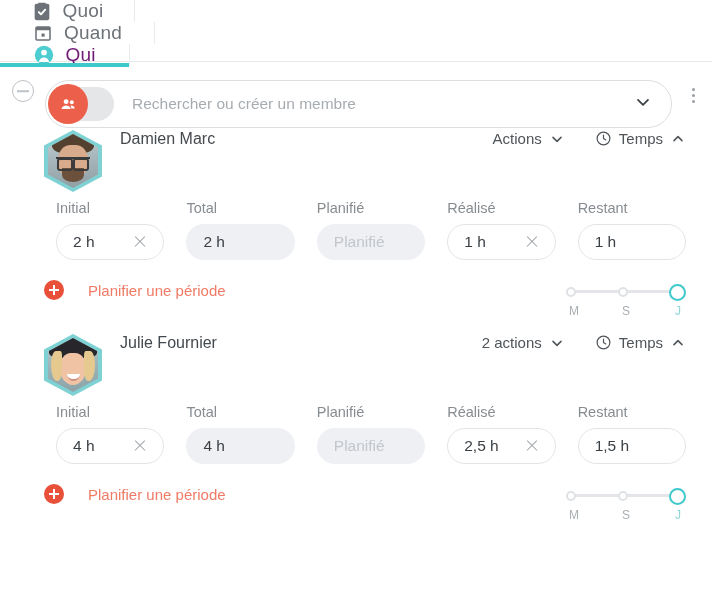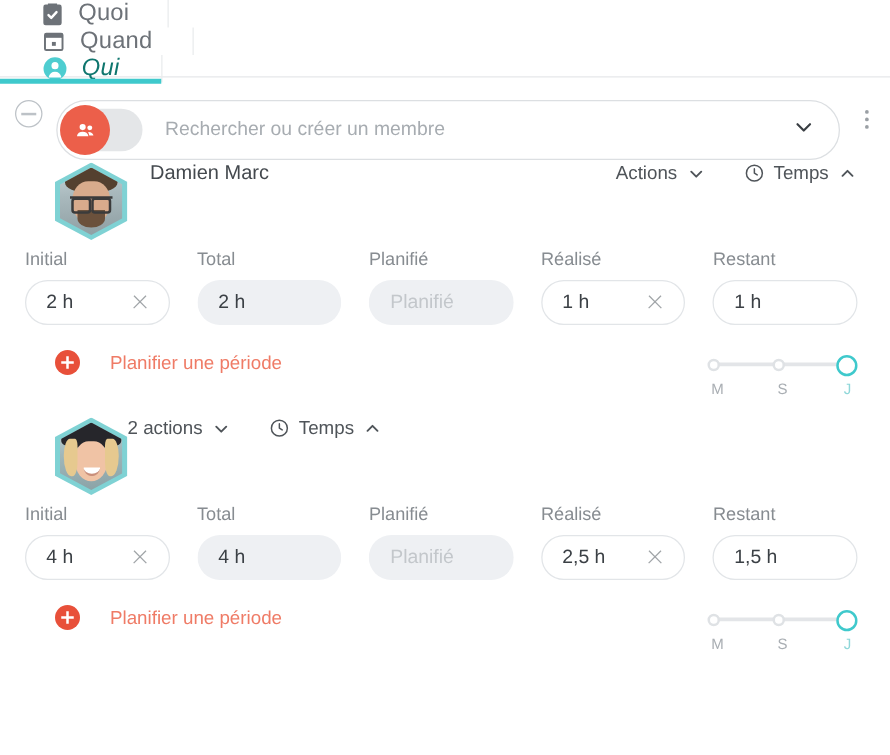--- a/index.html
+++ b/index.html
@@ -29,21 +29,21 @@
     cursor: pointer;
     height: 62px;
   }
   .tab:nth-child(2) { width: 155px; }
   .tab:nth-child(3) { width: 130px; border-right: 1px solid #e9ebed; }
   .tab-label {
     font-size: 19px;
     color: #6d7278;
     letter-spacing: .2px;
   }
-  .tab.active .tab-label { color: #0f766e; font-style: italic; }
+  .tab.active .tab-label { color: #701a75; }
   .tab-underline {
     position: absolute;
     left: 0; right: 0; bottom: -1px;
     height: 4px;
     background: #3fc9cc;
     display: none;
   }
   .tab.active .tab-underline { display: block; }
   .tab-ico { width: 22px; height: 22px; display: block; }
 
@@ -216,21 +216,21 @@
     color: #4f5459;
     cursor: pointer;
     flex: 0 0 auto;
   }
   .actions-btn { margin-right: 30px; }
   .temps-btn { margin-right: 0px; }
 
   
   .fields {
     display: flex;
-    padding-left: 20px;
+    padding-left: 56px;
     padding-right: 26px;
     gap: 22px;
     margin-top: 2px;
     align-items: flex-end;
   }
   .field { flex: 1 1 0; min-width: 0; }
   .field-label {
     font-size: 14.5px;
     color: #878c91;
     margin-bottom: 8px;
@@ -514,20 +514,21 @@
   <div class="member-head">
     <div class="avatar">
       <div class="hex">
         <div class="hex-inner face-b">
           <span class="hair-b"></span>
           <span class="hair-b2"></span>
           <span class="smile"></span>
         </div>
       </div>
     </div>
+    <span class="member-name">Julie Fournier</span>
 
     <div class="actions-btn">
       <span>2 actions</span>
       <svg viewBox="0 0 24 24" width="16" height="16">
         <path d="M6 9.5l6 6 6-6" stroke="#4f5459" stroke-width="2.3" fill="none" stroke-linecap="round" stroke-linejoin="round"></path>
       </svg>
     </div>
 
     <div class="temps-btn">
       <svg viewBox="0 0 24 24" width="17" height="17">

